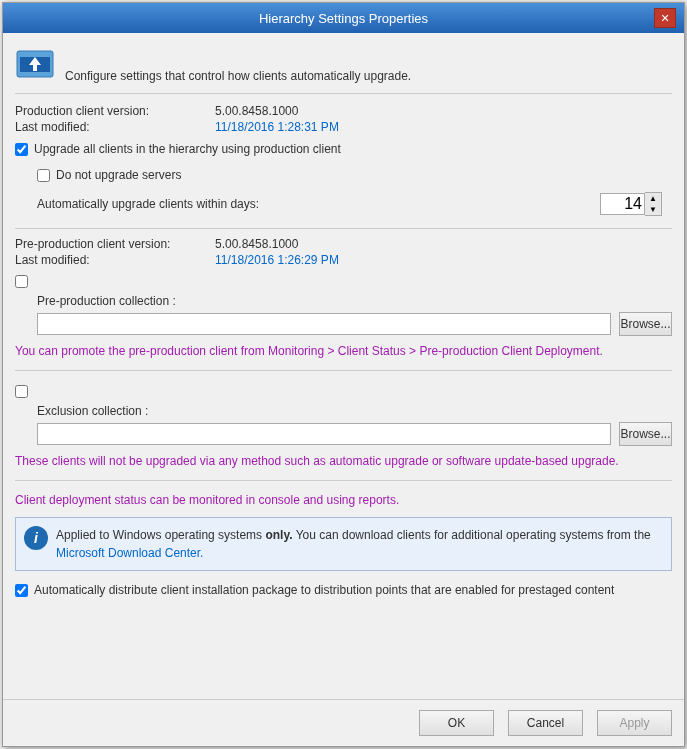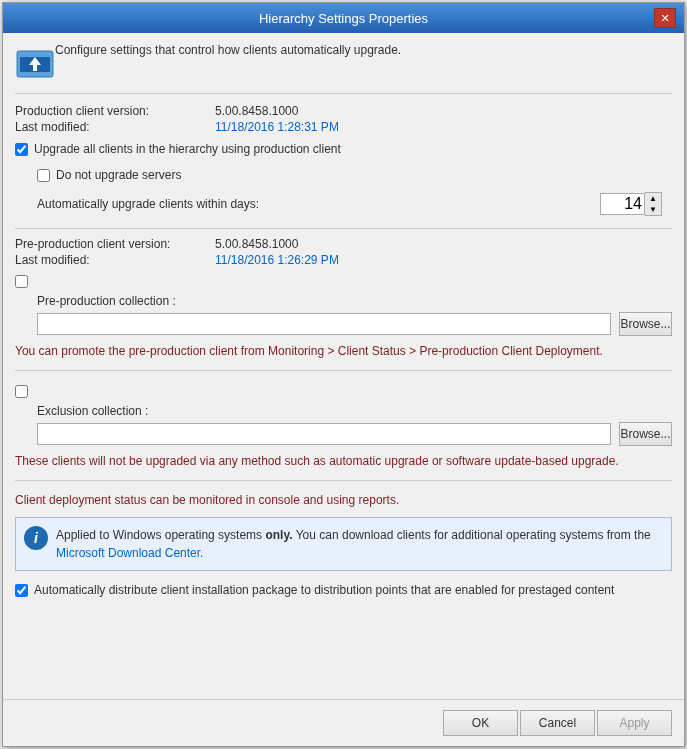--- a/index.html
+++ b/index.html
@@ -83,21 +83,22 @@
       flex: 1;
       padding: 10px 12px;
       display: flex;
       flex-direction: column;
       gap: 0;
       overflow-y: auto;
       background: #f0f0f0;
     }
     .header-section {
       display: flex;
-      align-items: flex-start;
+      align-items: flex-end;
+      gap: 10px;
       padding-bottom: 10px;
       border-bottom: 1px solid #ccc;
       margin-bottom: 10px;
     }
     .header-icon {
       width: 40px;
       height: 40px;
       flex-shrink: 0;
     }
     .header-text {
@@ -197,21 +198,21 @@
       width: 53px;
       height: 24px;
       background: linear-gradient(to bottom, #f5f5f5, #e0e0e0);
       border: 1px solid #aaa;
       cursor: pointer;
       font-size: 12px;
       color: #333;
     }
     .hint-text {
       font-size: 12px;
-      color: #7f1d1d;
+      color: #a21caf;
       margin: 4px 0;
     }
     .info-box {
       display: flex;
       align-items: flex-start;
       gap: 8px;
       background: #e8f0fb;
       border: 1px solid #aabbd4;
       padding: 8px;
       margin: 6px 0;
@@ -237,21 +238,21 @@
     }
     .info-box-text a {
       color: #0066cc;
       text-decoration: none;
     }
     .bottom-bar {
       border-top: 1px solid #ccc;
       padding: 10px 12px;
       display: flex;
       justify-content: flex-end;
-      gap: 2px;
+      gap: 14px;
       background: #f0f0f0;
     }
     .action-btn {
       width: 75px;
       height: 26px;
       background: linear-gradient(to bottom, #f5f5f5, #e0e0e0);
       border: 1px solid #aaa;
       cursor: pointer;
       font-size: 12px;
       color: #333;

